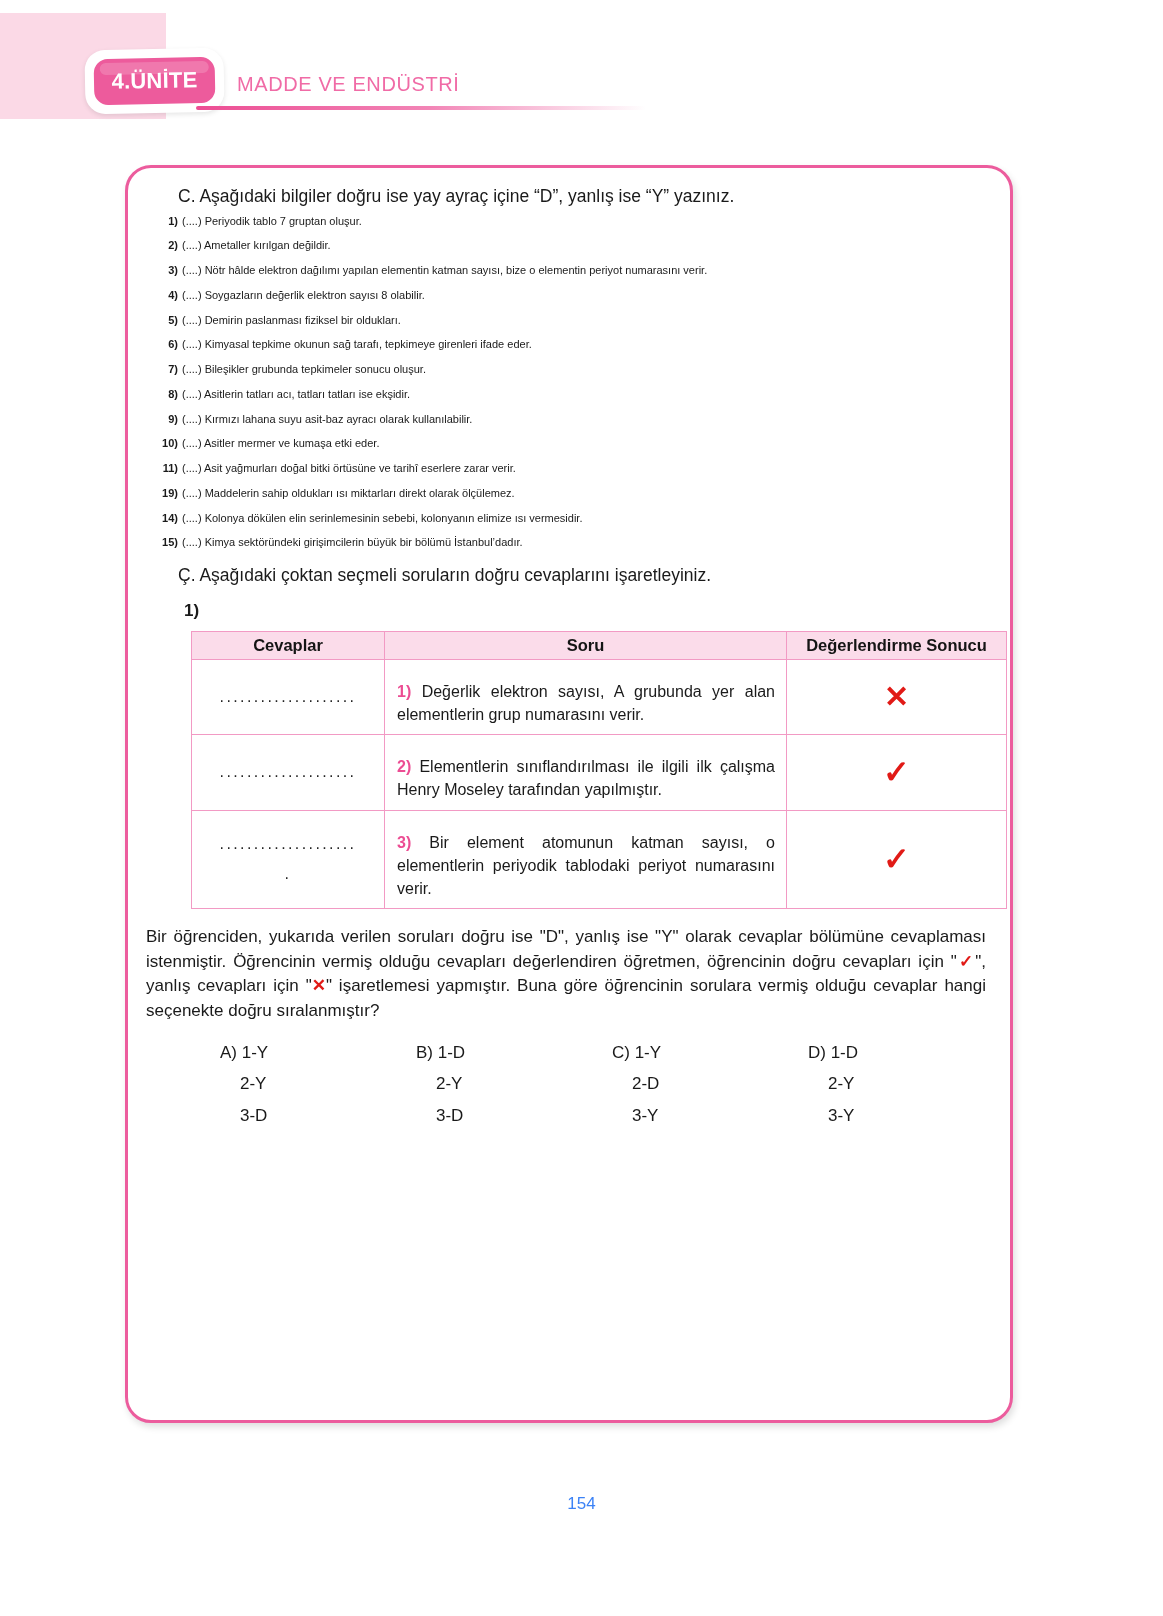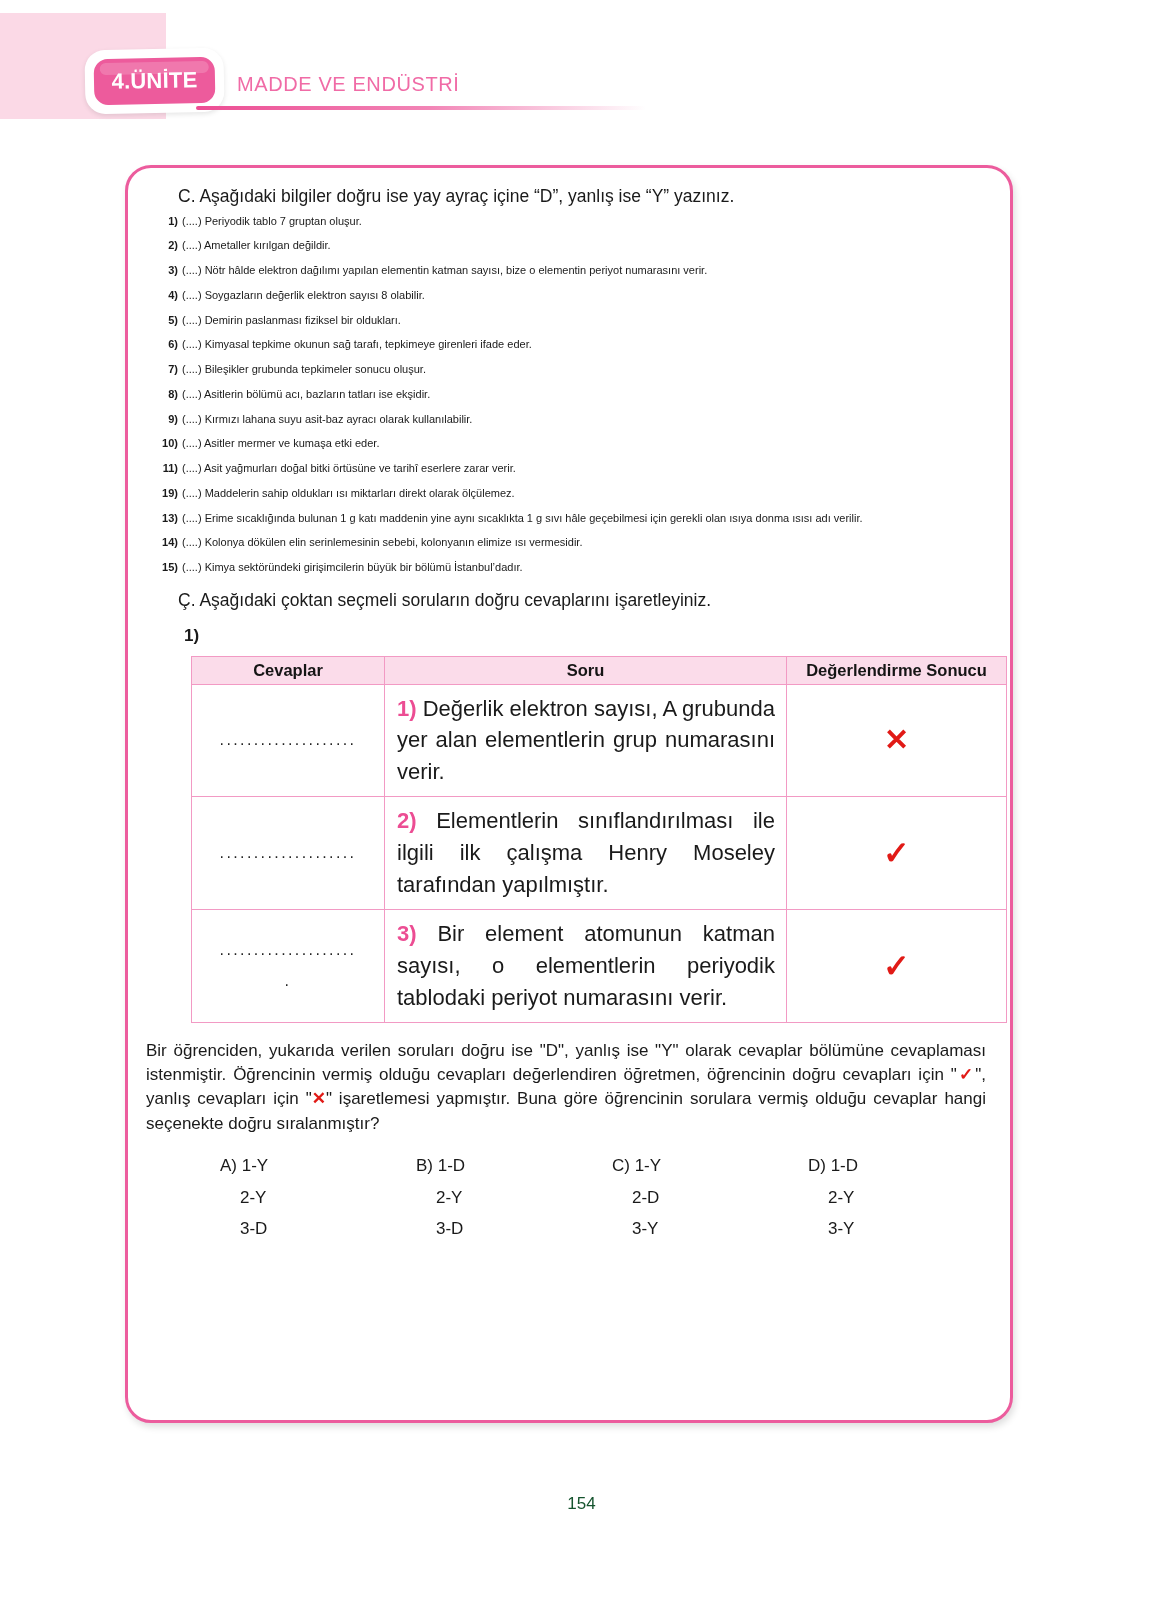--- a/index.html
+++ b/index.html
@@ -165,23 +165,23 @@
     vertical-align: middle;
     font-size: 16px;
     letter-spacing: 2.4px;
     color: #222;
     padding: 6px 10px;
     line-height: 1.9;
   }
   td.ans-cell .dots { display: block; }
   td.ans-cell .stray { display: block; text-align: center; }
   td.q-cell {
-    font-size: 22px;
+    font-size: 16px;
     line-height: 1.45;
-    padding: 8px 11px 8px 12px;
+    padding: 20px 11px 8px 12px;
     vertical-align: middle;
     text-align: justify;
   }
   td.q-cell .qn {
     color: #ec4d93;
     font-weight: bold;
   }
   td.res-cell {
     text-align: center;
     vertical-align: middle;
@@ -223,21 +223,21 @@
   .opt-col .r3 { display: block; padding-left: 52px; }
 
   
   #page-number {
     position: absolute;
     left: 0;
     right: 0;
     top: 1494px;
     text-align: center;
     font-size: 17px;
-    color: #14532d;
+    color: #3b82f6;
   }
 </style>
 </head>
 <body>
 
 <div id="header-band"></div>
 
 <div id="unit-badge-wrap">
   <div id="unit-badge-shadow"></div>
   <div id="unit-badge">
@@ -284,21 +284,21 @@
       <span>Kimyasal tepkime okunun sağ tarafı, tepkimeye girenleri ifade eder.</span>
     </div>
 
     <div class="tf-item hang">
       <span class="lead">7)</span><span>(....)</span>
       <span>Bileşikler grubunda tepkimeler sonucu oluşur.</span>
     </div>
 
     <div class="tf-item hang">
       <span class="lead">8)</span><span>(....)</span>
-      <span>Asitlerin bölümü acı, bazların tatları ise ekşidir.</span>
+      <span>Asitlerin tatları acı, tatları tatları ise ekşidir.</span>
     </div>
 
     <div class="tf-item hang">
       <span class="lead">9)</span><span>(....)</span>
       <span>Kırmızı lahana suyu asit-baz ayracı olarak kullanılabilir.</span>
     </div>
 
     <div class="tf-item hang">
       <span class="lead">10)</span><span>(....)</span>
       <span>Asitler mermer ve kumaşa etki eder.</span>
@@ -307,24 +307,20 @@
     <div class="tf-item hang">
       <span class="lead">11)</span><span>(....)</span>
       <span>Asit yağmurları doğal bitki örtüsüne ve tarihî eserlere zarar verir.</span>
     </div>
 
     <div class="tf-item hang">
       <span class="lead">19)</span><span>(....)</span>
       <span>Maddelerin sahip oldukları ısı miktarları direkt olarak ölçülemez.</span>
     </div>
 
-    <div class="tf-item hang">
-      <span class="lead">13)</span><span>(....)</span>
-      <span>Erime sıcaklığında bulunan 1 g katı maddenin yine aynı sıcaklıkta 1 g sıvı hâle geçebilmesi için gerekli olan ısıya donma ısısı adı verilir.</span>
-    </div>
 
     <div class="tf-item hang">
       <span class="lead">14)</span><span>(....)</span>
       <span>Kolonya dökülen elin serinlemesinin sebebi, kolonyanın elimize ısı vermesidir.</span>
     </div>
 
     <div class="tf-item hang">
       <span class="lead">15)</span><span>(....)</span>
       <span>Kimya sektöründeki girişimcilerin büyük bir bölümü İstanbul’dadır.</span>
     </div>

